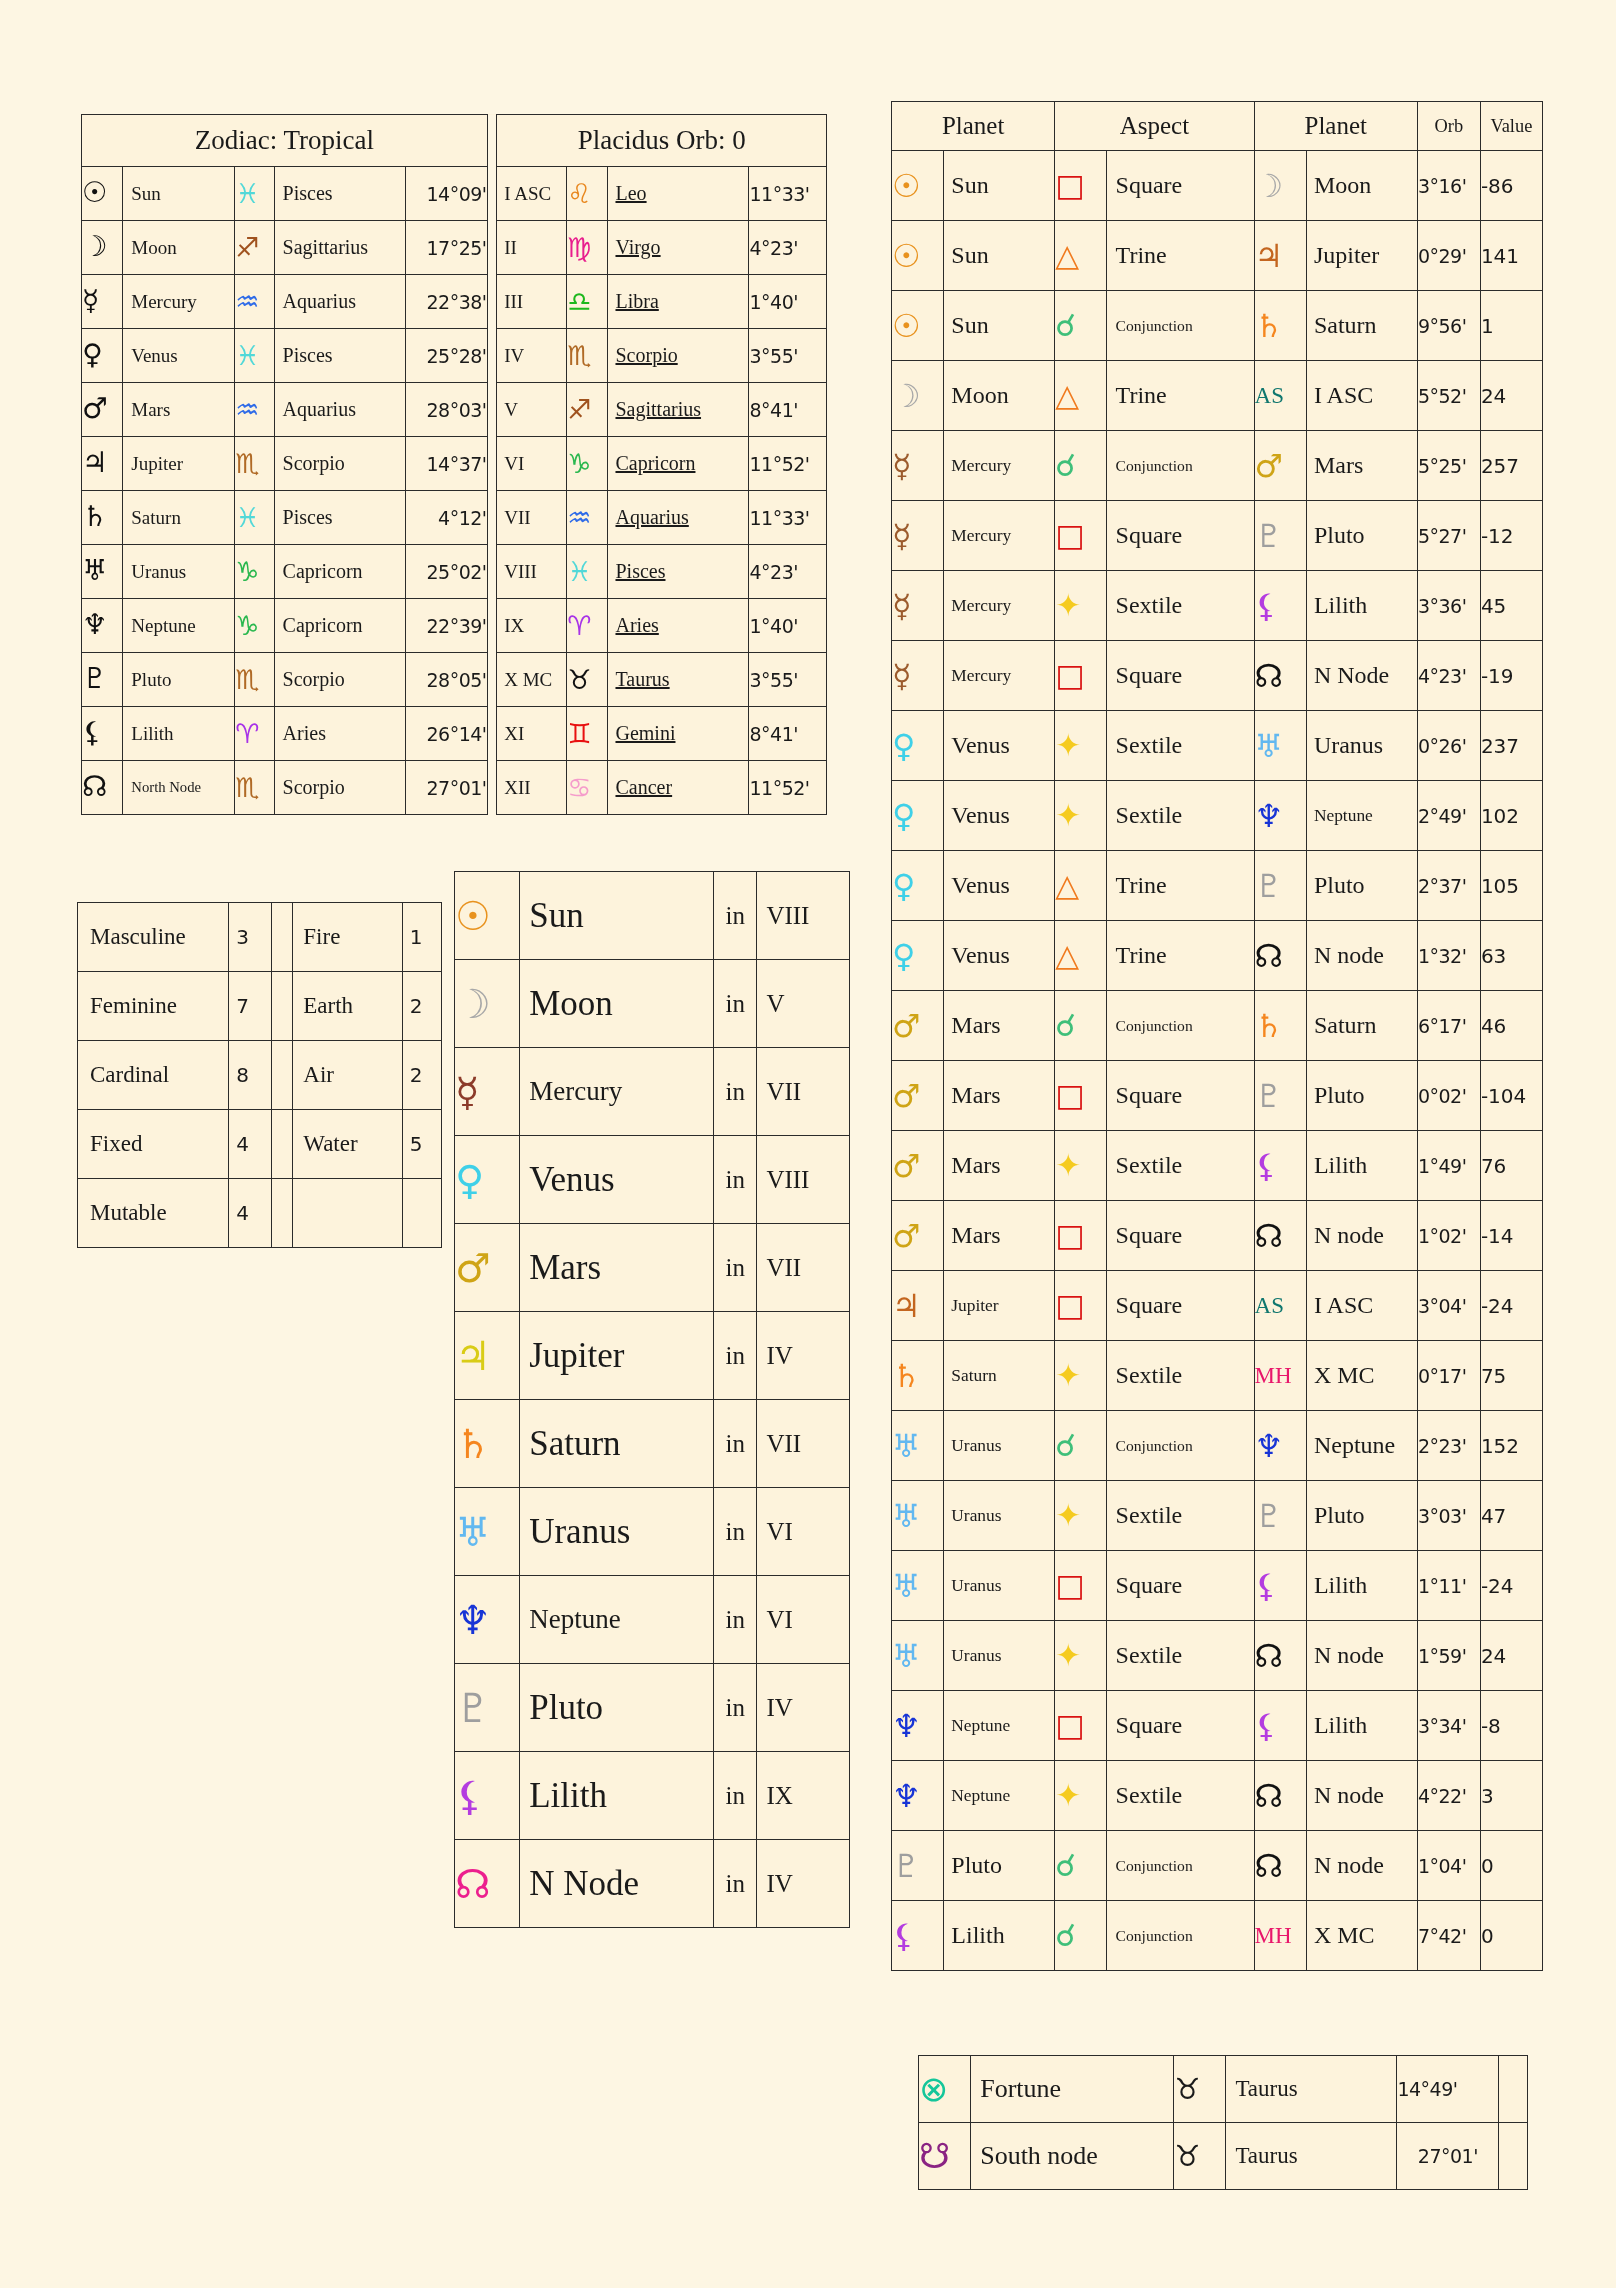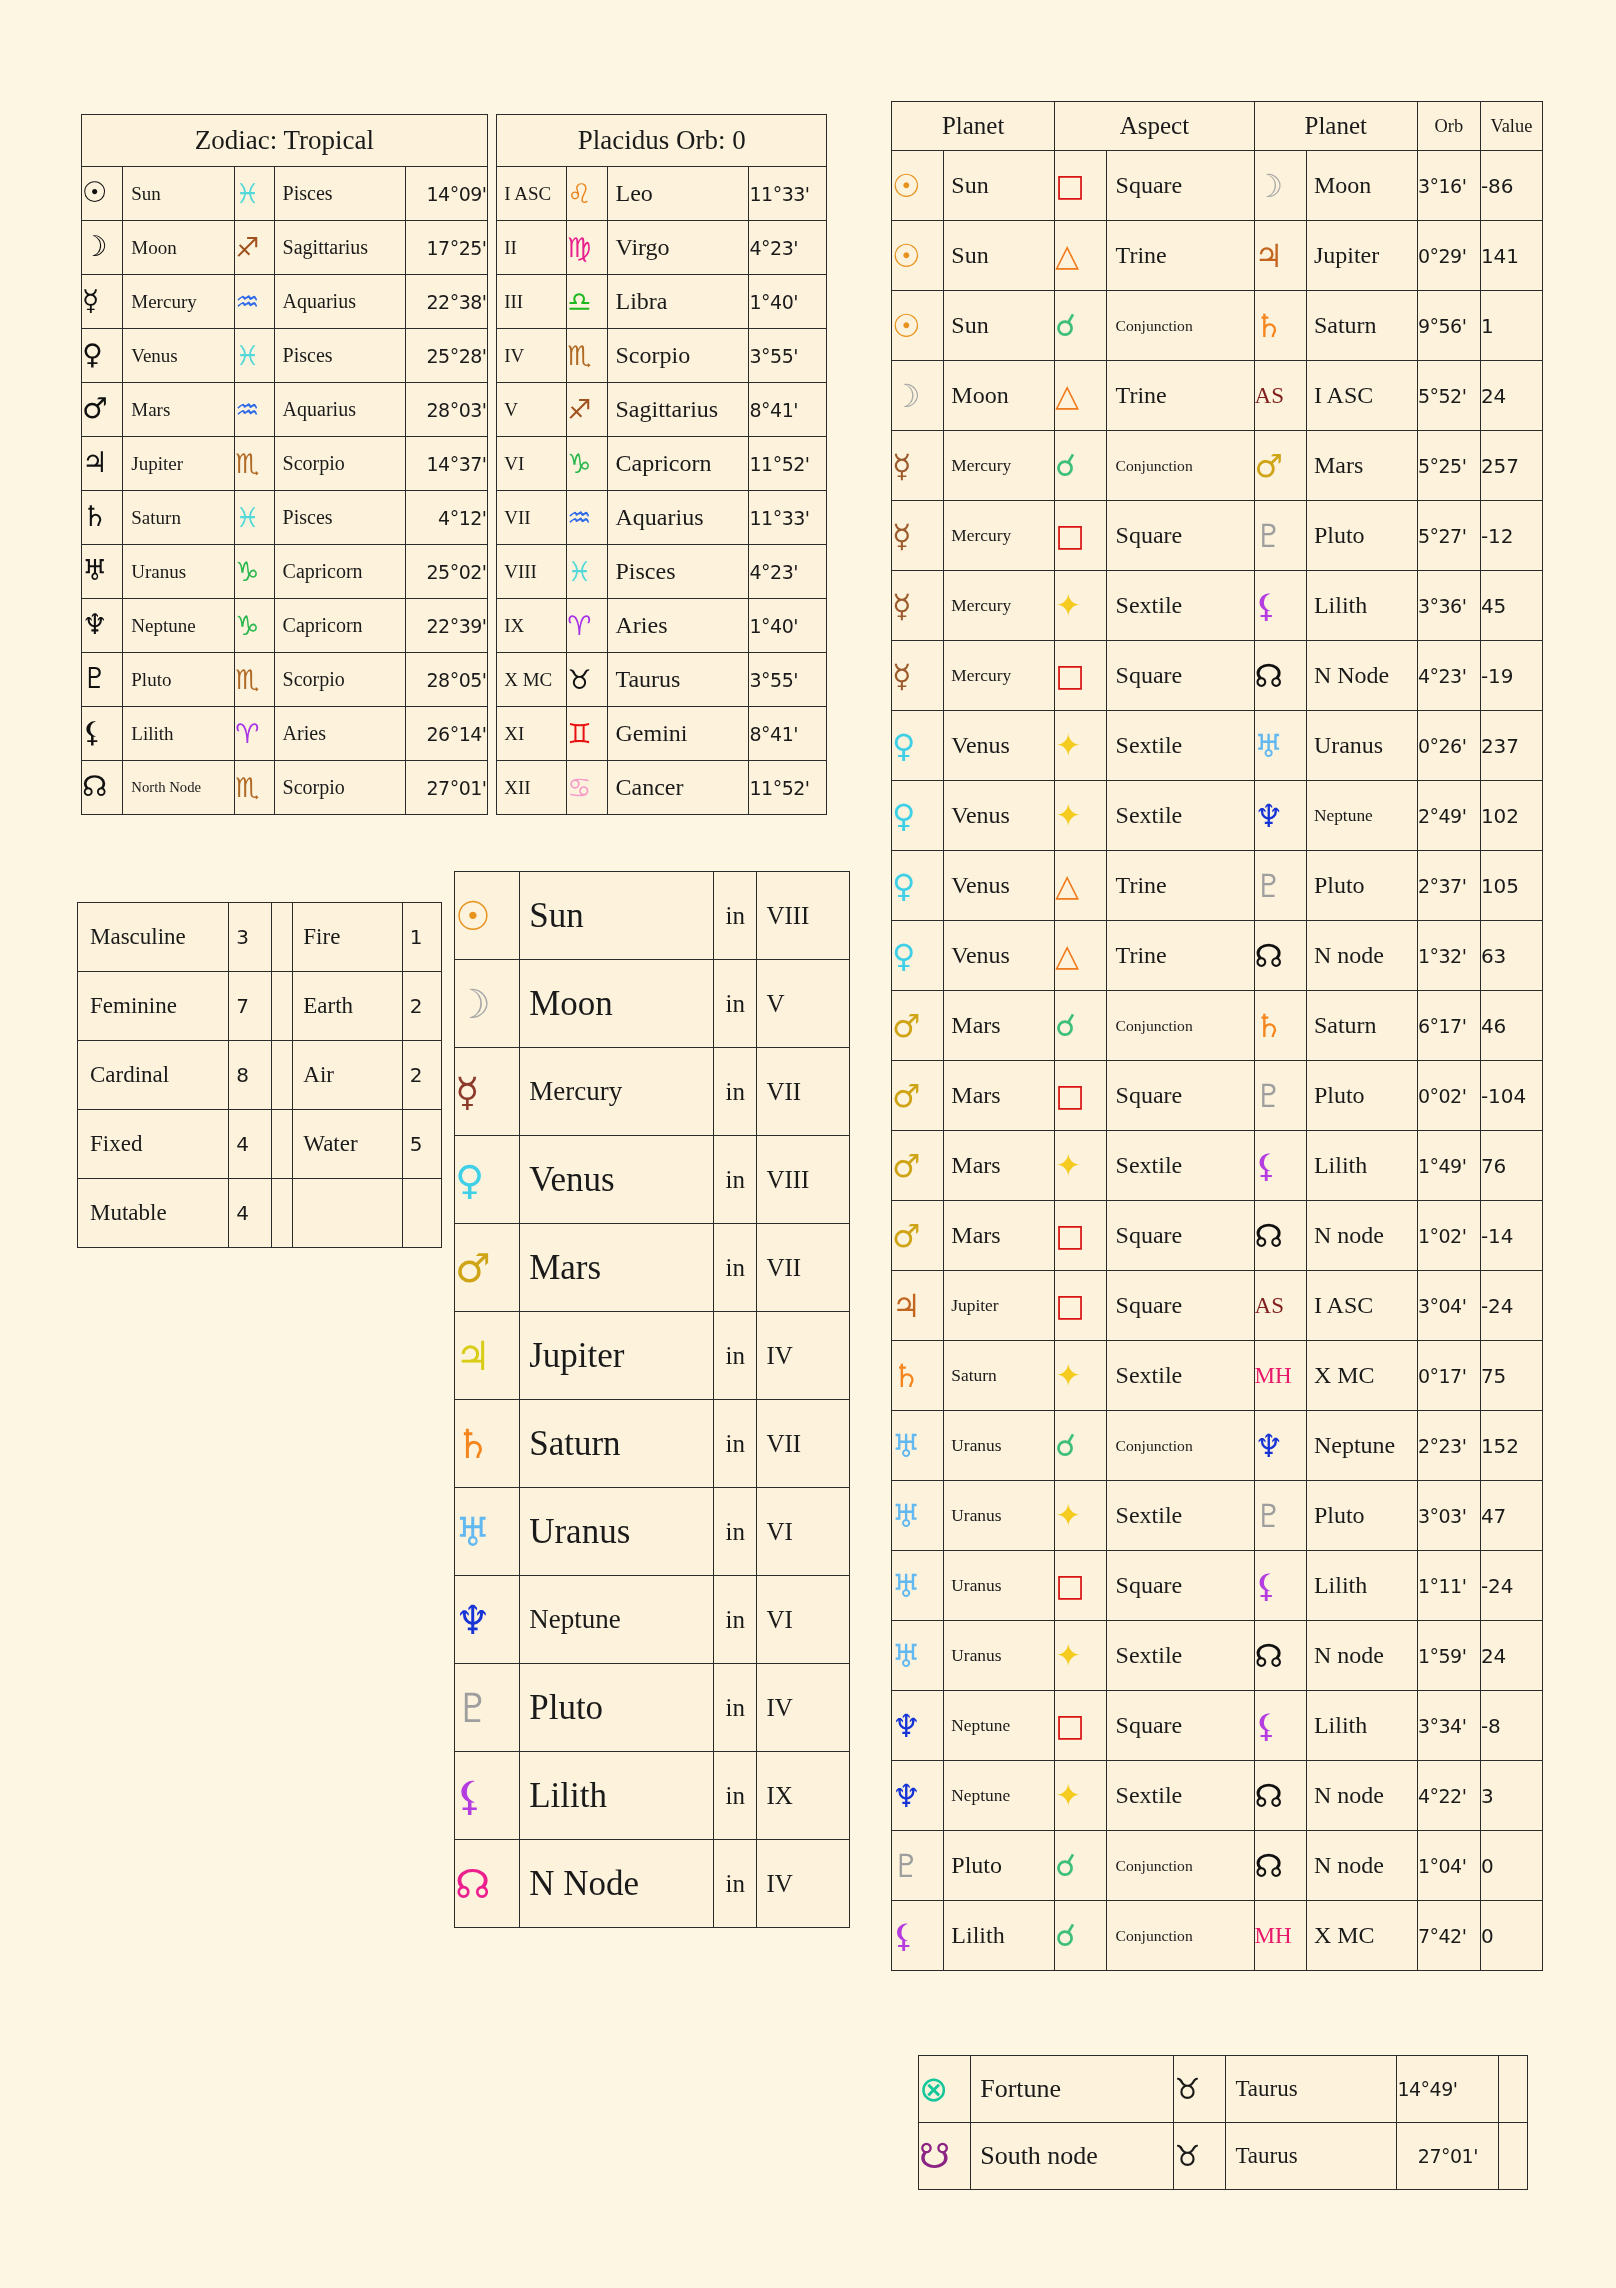--- a/index.html
+++ b/index.html
@@ -56,21 +56,21 @@
     padding: 0 9.2px;
   }
   #zodiac-table td.pg  { width: 40px; height: 53px; font-size: 28.5px; }
   #zodiac-table td.pn  { width: 103px; font-size: 19px; padding-left: 8.3px; }
   #zodiac-table td.pn.sm { font-size: 14.7px; margin-top: 9px; }
   #zodiac-table td.sg  { width: 39px; font-size: 27px; }
   #zodiac-table td.sn  { width: 122px; font-size: 20px; padding-left: 7.3px; }
   #zodiac-table td.dg  { width: 81px; text-align: right; }
   #zodiac-table td.hn  { width: 62px; font-size: 19px; padding-left: 7.3px; }
   #zodiac-table td.hsg { width: 40px; font-size: 27px; }
-  #zodiac-table td.hsn { width: 133px; font-size: 24px; padding-left: 7.3px; }
+  #zodiac-table td.hsn { width: 133px; font-size: 20px; padding-left: 7.3px; text-decoration: underline; }
   #zodiac-table td.hdg { width: 77px; }
   #zodiac-table td.gap { border: none; background: #fdf6e3; width: 8.3px; }
 
   
   #elements-table { left: 77px; top: 902px; }
   #elements-table td { height: 68px; font-size: 23px; }
   #elements-table td.lbl { width: 138px; padding-left: 12px; }
   #elements-table td.val { width: 35px; text-align: left; padding-left: 7.3px;
                            font-family: "DejaVu Sans", sans-serif; font-size: 20px; }
   #elements-table td.spacer { width: 20px; border-left: 1.8px solid #2b2b2b;
@@ -120,21 +120,21 @@
   .c-venus{color:#3fd0e8}.c-mars{color:#cfa416}.c-jupiter{color:#d9cc16}
   .c-saturn{color:#f5861f}.c-uranus{color:#62b8f0}.c-neptune{color:#1734d6}
   .c-pluto{color:#9e9e9e}.c-lilith{color:#b43ce0}.c-nnode{color:#ec1f8e}
   .c-black{color:#111}.c-mercbrown{color:#9c5b2d}.c-jupbrown{color:#c3651f}
   .c-fortune{color:#14c69a}.c-southnode{color:#8a2383}
   .c-aries{color:#a833e8}.c-taurus{color:#111}.c-gemini{color:#e81010}
   .c-cancer{color:#f59ccb}.c-leo{color:#e8871e}.c-virgo{color:#e81e8e}
   .c-libra{color:#1db81d}.c-scorpio{color:#b06a26}.c-sagittarius{color:#a0521e}
   .c-capricorn{color:#2bb84f}.c-aquarius{color:#2f6be8}.c-pisces{color:#52d8d8}
   .c-square{color:#d91212}.c-trine{color:#f07a1e}.c-conj{color:#3fbf7a}
-  .c-sextile{color:#f5cb1f}.c-asc{color:#7f1d1d}.c-mc{color:#e8176b}
+  .c-sextile{color:#f5cb1f}.c-asc{color:#0f766e}.c-mc{color:#e8176b}
   .sq-mark { font-size: 27px; }
   .asclbl { font-family:"Liberation Serif",serif; font-weight:bold; letter-spacing:0px; }
 </style>
 </head>
 <body>
 
 <table class="tbl" id="zodiac-table">
   <tbody id="zodiac-body">
       <tr>
         <td class="tt" colspan="5">Zodiac: Tropical</td>

